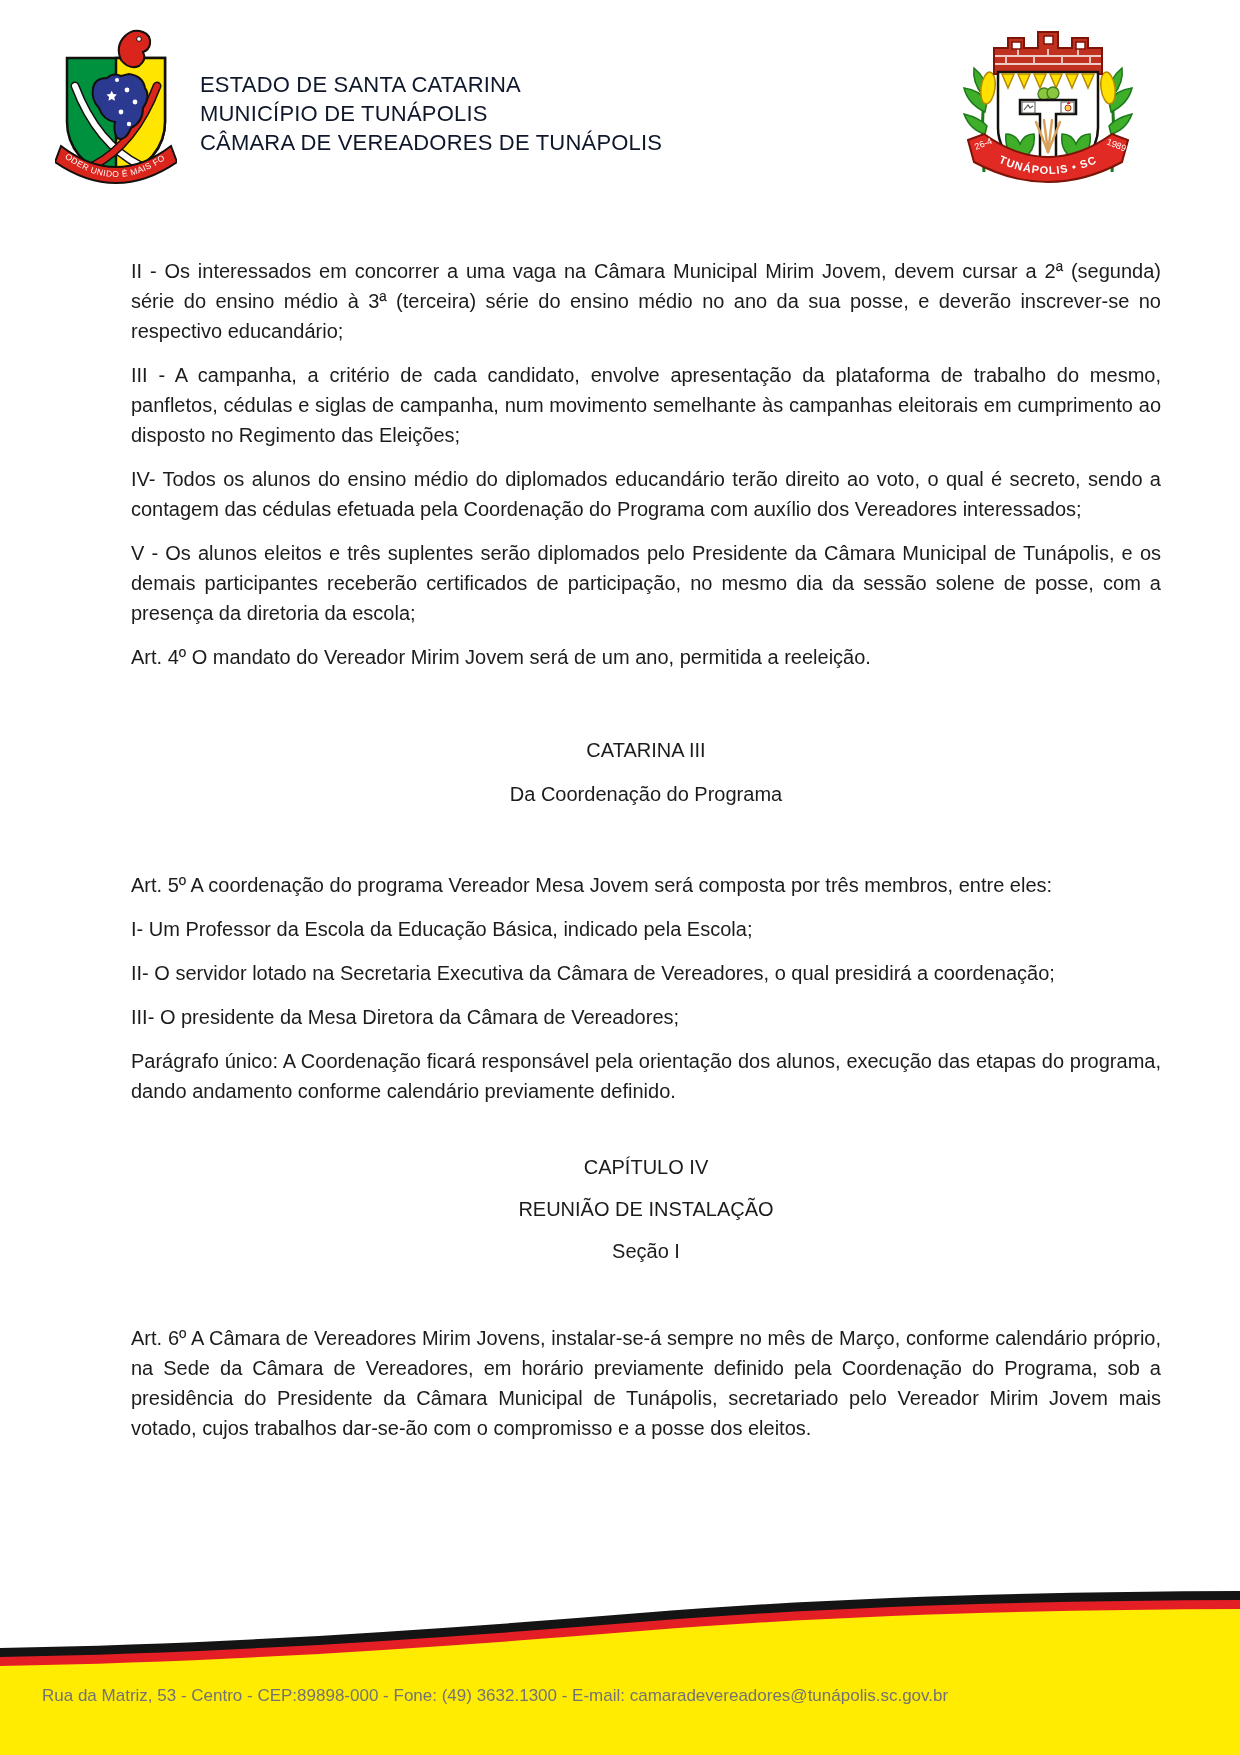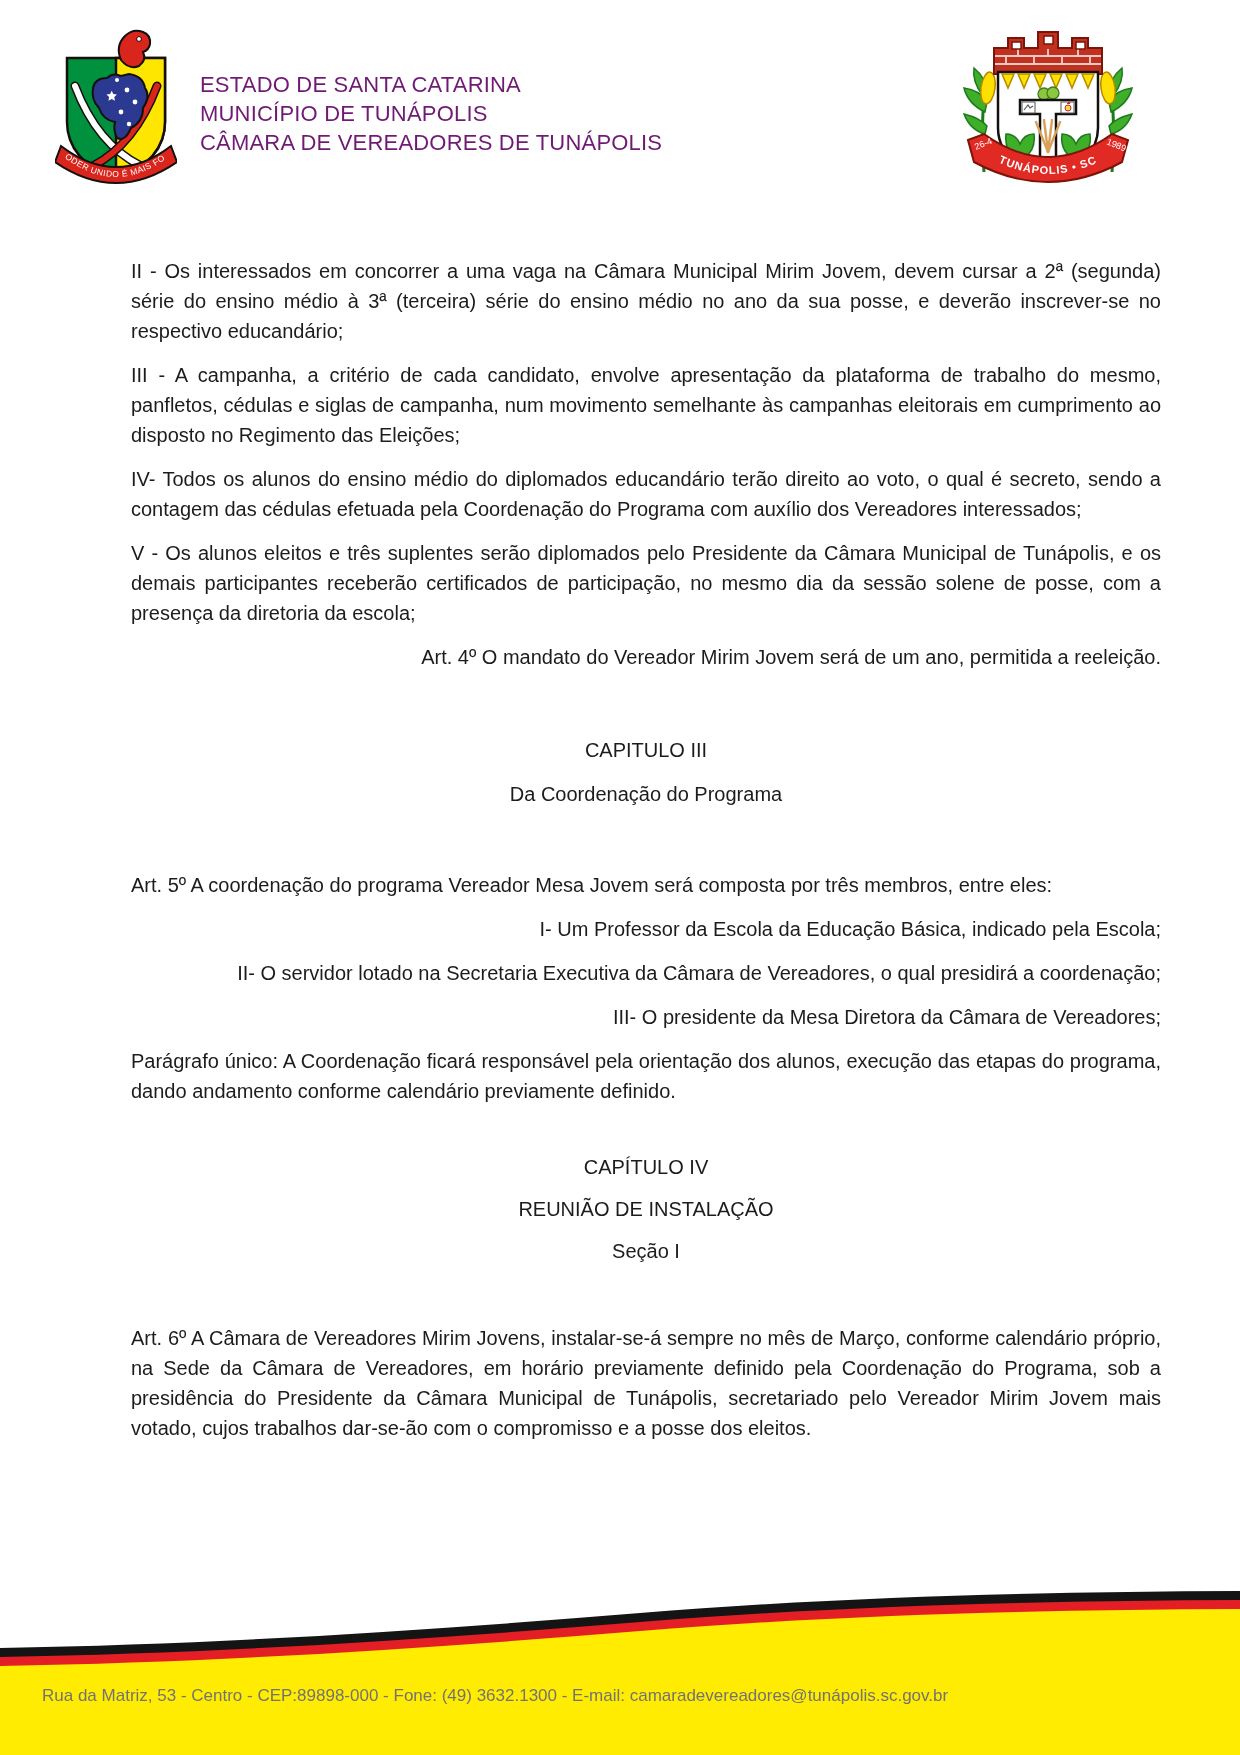--- a/index.html
+++ b/index.html
@@ -13,31 +13,31 @@
     overflow: hidden;
     font-family: "Liberation Sans", sans-serif;
     color: #1c1c1c;
   }
 
   
   .header-logo-left  { position: absolute; left: 55px;  top: 26px; width: 122px; height: 162px; }
   .header-logo-right { position: absolute; left: 958px; top: 22px; width: 180px; height: 172px; }
   .header-text {
     position: absolute; left: 200px; top: 70px;
-    font-size: 22px; line-height: 29px; color: #701a75;
+    font-size: 22px; line-height: 29px; color: #0f172a;
     letter-spacing: 0.2px; white-space: nowrap;
   }
 
   
   .doc-body {
     position: absolute; left: 105px; top: 256px; width: 1030px;
     font-size: 20px; line-height: 30px; margin-left: 26px;
   }
   .para   { margin: 0 0 14px 0; text-align: justify; }
-  .para-left { margin: 0 0 14px 0; text-align: right; }
+  .para-left { margin: 0 0 14px 0; text-align: left; }
   .heading { margin: 0 0 12px 0; text-align: center; }
   .heading-g { margin: 0 0 14px 0; text-align: center; }
   .sp1 { height: 49px; }
   .sp2 { height: 47px; }
   .sp3 { height: 32px; }
   .sp4 { height: 45px; }
 
   
   .footer-wave { position: absolute; left: 0; top: 1585px; width: 1240px; height: 170px; }
   .footer-text {
@@ -181,21 +181,21 @@
     </svg>
   </div>
 
   <div class="doc-body">
     <p class="para">II - Os interessados em concorrer a uma vaga na Câmara Municipal Mirim Jovem, devem cursar a 2ª (segunda) série do ensino médio à 3ª (terceira) série do ensino médio no ano da sua posse, e deverão inscrever-se no respectivo educandário;</p>
     <p class="para">III - A campanha, a critério de cada candidato, envolve apresentação da plataforma de trabalho do mesmo, panfletos, cédulas e siglas de campanha, num movimento semelhante às campanhas eleitorais em cumprimento ao disposto no Regimento das Eleições;</p>
     <p class="para">IV- Todos os alunos do ensino médio do diplomados educandário terão direito ao voto, o qual é secreto, sendo a contagem das cédulas efetuada pela Coordenação do Programa com auxílio dos Vereadores interessados;</p>
     <p class="para">V - Os alunos eleitos e três suplentes serão diplomados pelo Presidente da Câmara Municipal de Tunápolis, e os demais participantes receberão certificados de participação, no mesmo dia da sessão solene de posse, com a presença da diretoria da escola;</p>
     <p class="para-left">Art. 4º O mandato do Vereador Mirim Jovem será de um ano, permitida a reeleição.</p>
     <div class="sp1"></div>
-    <p class="heading-g">CAPITULO III</p>
+    <p class="heading-g">CATARINA III</p>
     <p class="heading-g">Da Coordenação do Programa</p>
     <div class="sp2"></div>
     <p class="para">Art. 5º A coordenação do programa Vereador Mesa Jovem será composta por três membros, entre eles:</p>
     <p class="para-left">I- Um Professor da Escola da Educação Básica, indicado pela Escola;</p>
     <p class="para-left">II- O servidor lotado na Secretaria Executiva da Câmara de Vereadores, o qual presidirá a coordenação;</p>
     <p class="para-left">III- O presidente da Mesa Diretora da Câmara de Vereadores;</p>
     <p class="para">Parágrafo único: A Coordenação ficará responsável pela orientação dos alunos, execução das etapas do programa, dando andamento conforme calendário previamente definido.</p>
     <div class="sp3"></div>
     <p class="heading">CAPÍTULO IV</p>
     <p class="heading">REUNIÃO DE INSTALAÇÃO</p>

